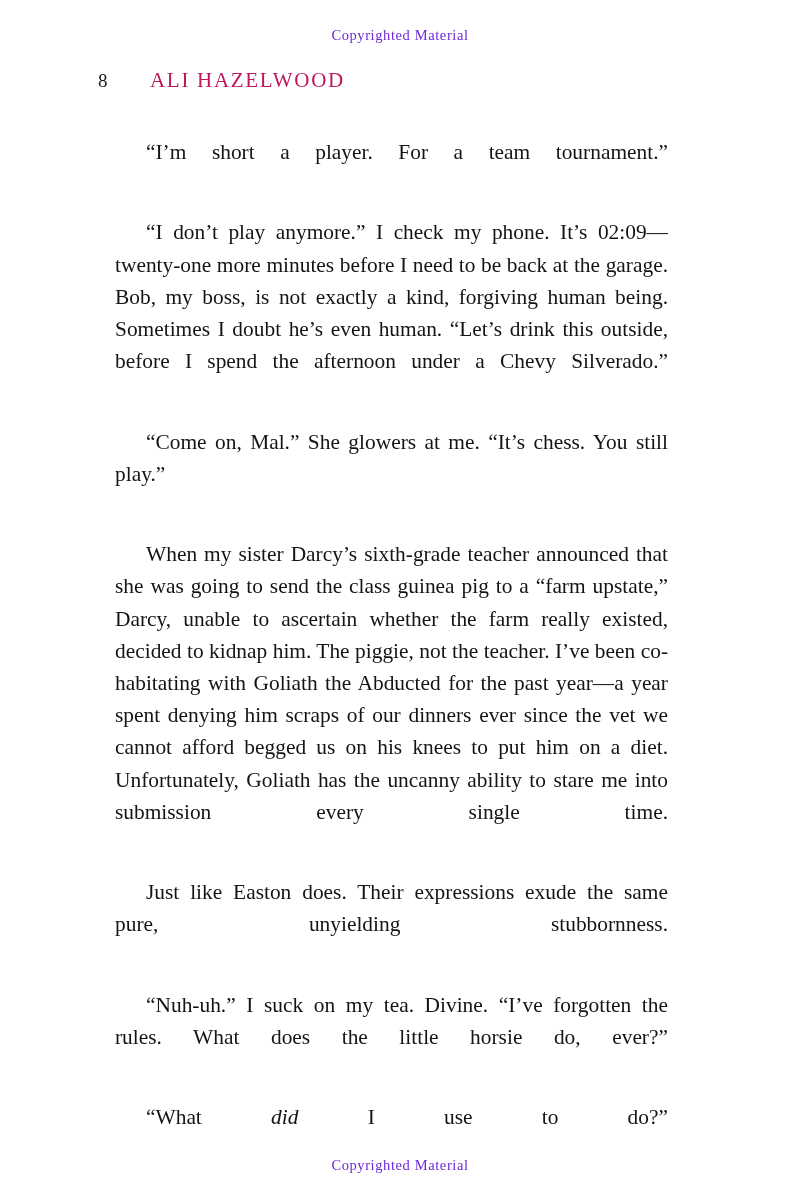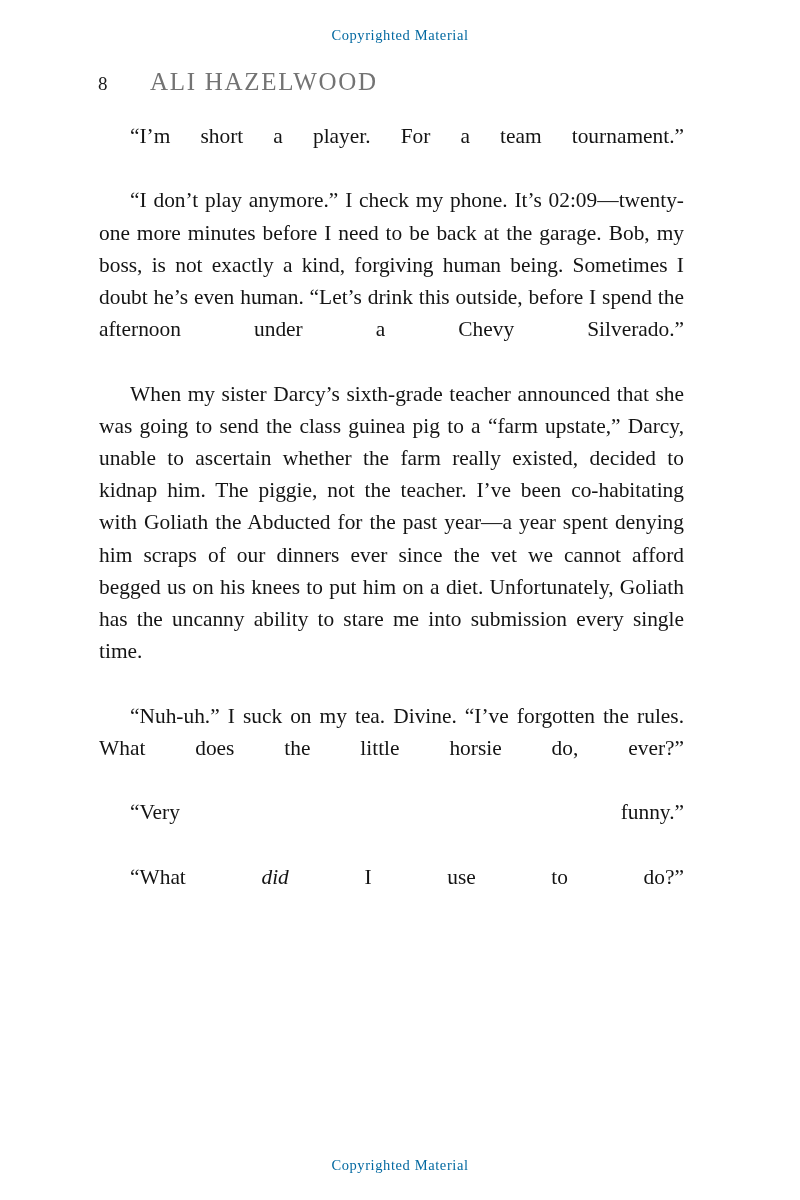--- a/index.html
+++ b/index.html
@@ -22,60 +22,60 @@
     box-sizing: border-box;
   }
   .watermark {
     position: absolute;
     left: 0;
     width: 800px;
     text-align: center;
     font-family: "Liberation Serif", serif;
     font-size: 14.5px;
     letter-spacing: 0.6px;
-    color: #0369a1;
+    color: #6d28d9;
   }
   .watermark-top { top: 27px; }
   .watermark-bottom { top: 1157px; }
 
   .header {
     position: absolute;
     top: 68px;
     left: 98px;
     width: 600px;
     display: flex;
     align-items: baseline;
   }
   .folio {
     font-family: "Liberation Serif", serif;
     font-size: 19px;
     color: #1a1a1a;
     width: 52px;
   }
   .running-head {
     font-family: "Liberation Serif", serif;
-    font-size: 25px;
+    font-size: 21px;
     letter-spacing: 1.7px;
-    color: #737373;
+    color: #be185d;
   }
 
   .body-text {
     position: absolute;
     top: 120px;
     left: 99px;
     width: 585px;
     font-size: 21.4px;
     line-height: 32.2px;
     text-align: justify;
     text-justify: inter-word;
     color: #141414;
     hyphens: manual;
   }
   .body-text p {
-    margin: 0;
+    margin: 16px;
     text-indent: 31px;
   }
   .body-text p em {
     font-style: italic;
   }
   
   .body-text p:after {
     content: "";
     display: inline-block;
     width: 100%;
@@ -89,22 +89,23 @@
   <div class="watermark watermark-top">Copyrighted Material</div>
 
   <div class="header">
     <div class="folio">8</div>
     <div class="running-head">ALI HAZELWOOD</div>
   </div>
 
   <div class="body-text">
     <p>“I’m short a player. For a team tournament.”</p>
     <p>“I don’t play anymore.” I check my phone. It’s 02:09—twenty-one more minutes before I need to be back at the garage. Bob, my boss, is not exactly a kind, forgiving human being. Sometimes I doubt he’s even human. “Let’s drink this outside, before I spend the afternoon under a Chevy Silverado.”</p>
+    <p>“Come on, Mal.” She glowers at me. “It’s chess. You still play.”</p>
     <p>When my sister Darcy’s sixth-grade teacher announced that she was going to send the class guinea pig to a “farm upstate,” Darcy, unable to ascertain whether the farm really existed, decided to kidnap him. The piggie, not the teacher. I’ve been co-habitating with Goliath the Abducted for the past year—a year spent denying him scraps of our dinners ever since the vet we cannot afford begged us on his knees to put him on a diet. Unfortunately, Goliath has the uncanny ability to stare me into submission every single time.</p>
+    <p>Just like Easton does. Their expressions exude the same pure, unyielding stubbornness.</p>
     <p>“Nuh-uh.” I suck on my tea. Divine. “I’ve forgotten the rules. What does the little horsie do, ever?”</p>
-    <p>“Very funny.”</p>
     <p>“What <em>did</em> I use to do?”</p>
 
   </div>
 
   <div class="watermark watermark-bottom">Copyrighted Material</div>
 
 </div>
 
 </body></html>

